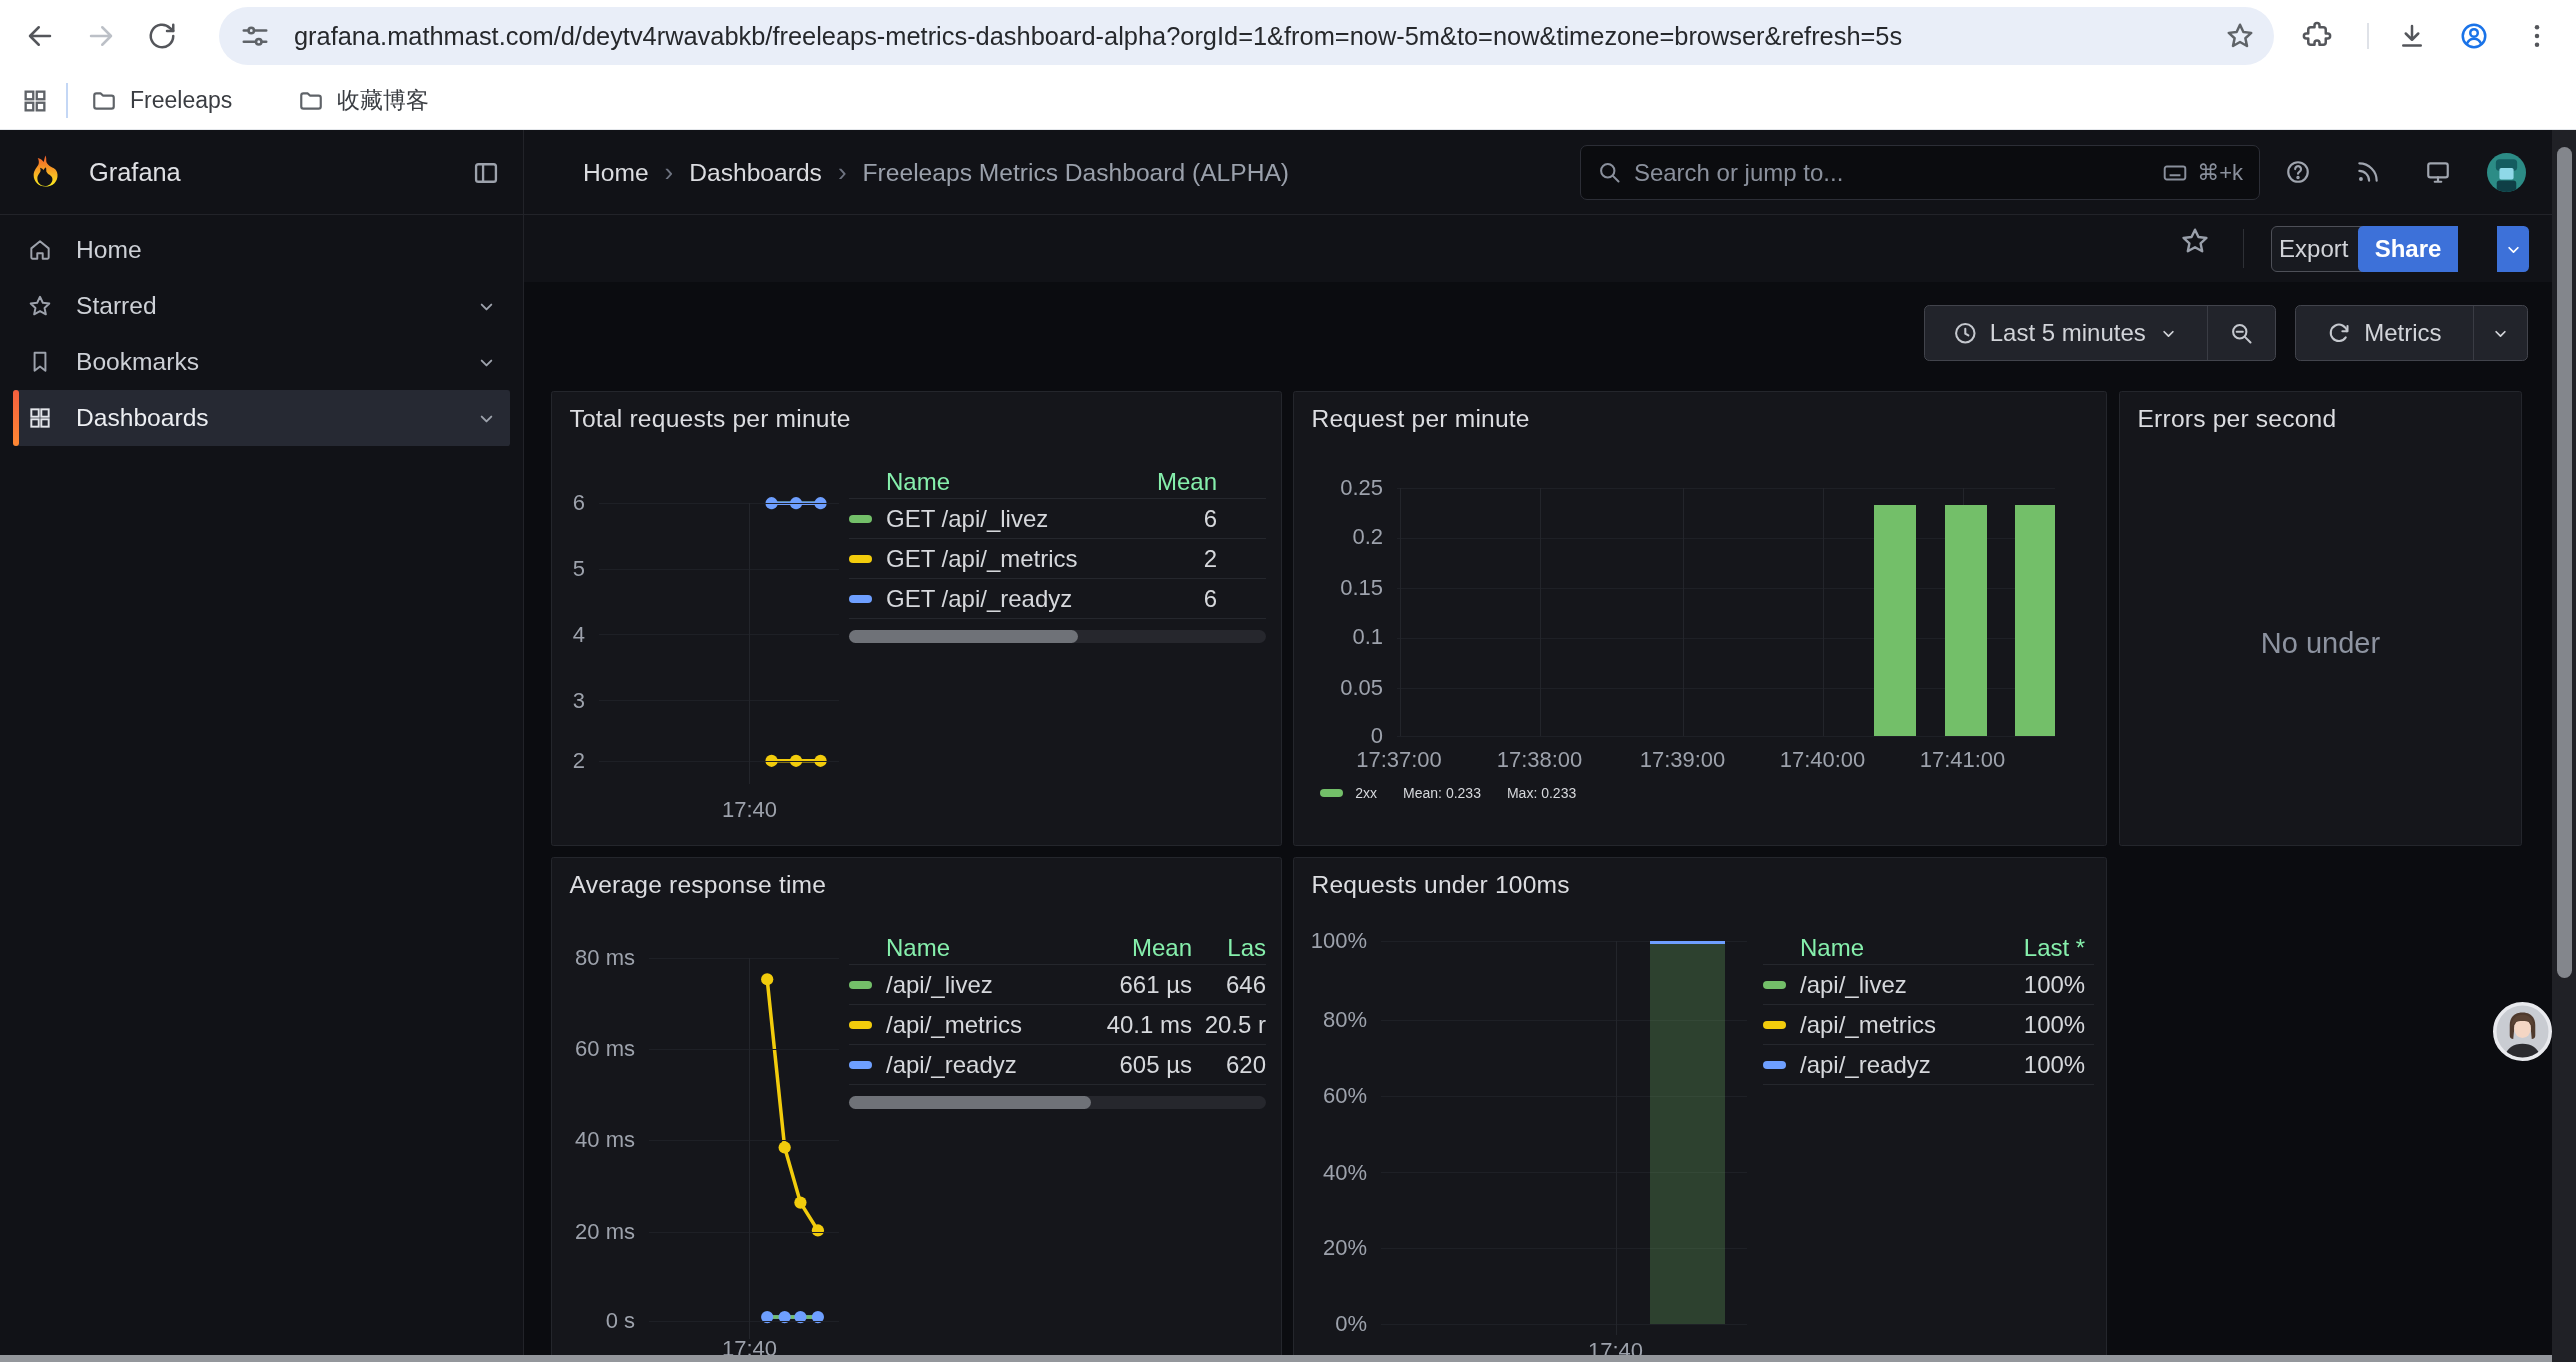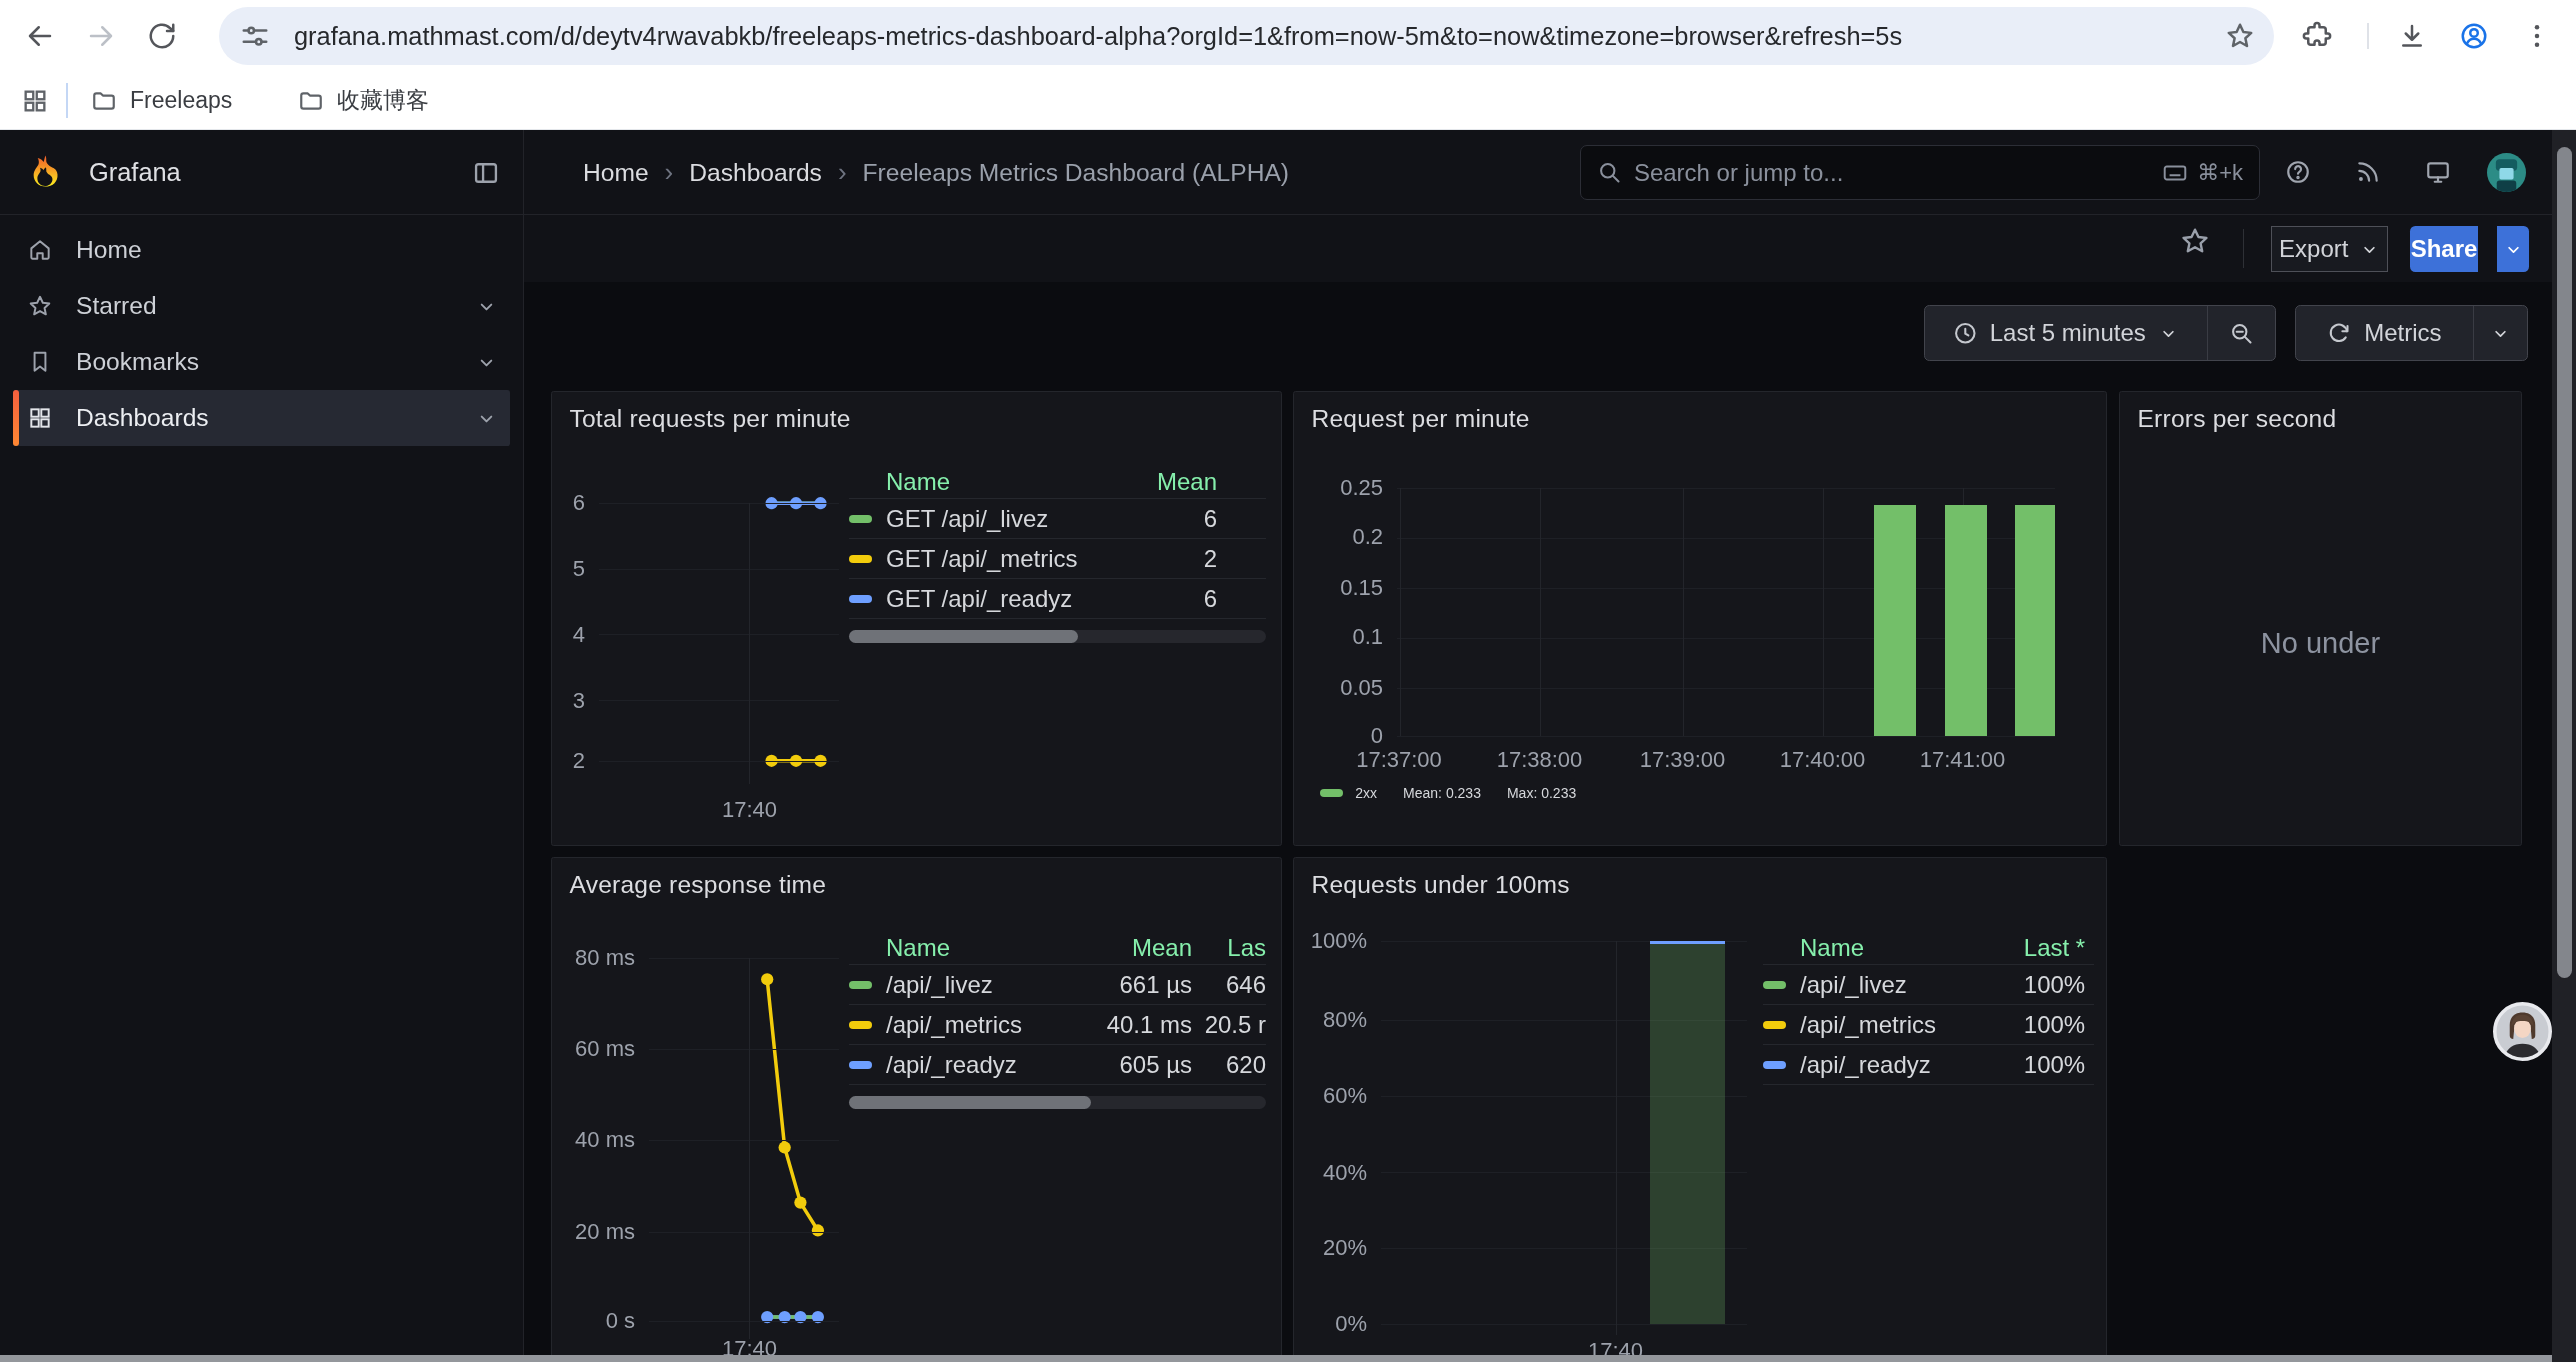--- a/index.html
+++ b/index.html
@@ -30,21 +30,21 @@
   .vline{position:absolute;left:523px;top:130px;width:0.9px;height:1233px;background:#222329}
   .sitem{position:relative;height:56px;margin:0 13px;display:flex;align-items:center;border-radius:2.6px;color:#cdd0d6;font-size:24.6px;cursor:pointer}
   .sitem .sic{margin-left:14px;width:26px;height:26px;color:#9da2ac;flex:none}
   .sitem .slab{margin-left:23px}
   .sitem .chev{position:absolute;right:12.3px;top:16.7px;color:#9da2ac}
   .sitem.active{background:#262933;color:#eceef2}
   .sitem.active .sic{color:#e3e5ea}
   .abar{position:absolute;left:0;top:0;width:6.1px;height:100%;border-radius:3.5px;background:linear-gradient(#F55F3E,#FF8833)}
   
   .kiosk{position:absolute;left:524px;top:215px;width:2028px;height:68px;background:#111217;border-bottom:0.9px solid #1d1f24}
-  .kbtn{position:absolute;top:11.4px;height:46px;border-radius:0;display:flex;align-items:center;justify-content:center;gap:10.5px;font-size:24px;cursor:pointer}
+  .kbtn{position:absolute;top:11.4px;height:46px;border-radius:6px;display:flex;align-items:center;justify-content:center;gap:10.5px;font-size:24px;cursor:pointer}
   
   .canvas{position:absolute;left:524px;top:282px;width:2028px;height:1080px;background:#0b0c10}
   .tgroup{position:absolute;top:23px;height:56px;background:#22242b;border:0.9px solid #42444c;border-radius:5.3px;display:flex;color:#d2d4d9;font-size:24px}
   .tseg{display:flex;align-items:center;justify-content:center;gap:12.3px;height:100%;cursor:pointer}
   .tseg+.tseg{border-left:0.9px solid #3a3c44}
   .panel{position:absolute;background:#15161b;border:0.9px solid #24262c;border-radius:2.6px}
   .ptitle{position:absolute;left:17.5px;top:13px;font-size:24.6px;font-weight:500;color:#dcdde1;letter-spacing:0.2px;cursor:pointer}
   .plot{position:absolute}
   .hgrid{position:absolute;left:0;width:100%;height:0.9px;background:#1e2026}
   .vgrid{position:absolute;top:0;width:0.9px;background:#23252b}
@@ -297,21 +297,21 @@
           <path d="M12 3.5l2.6 5.5 6 .7-4.4 4.1 1.2 5.9-5.4-3-5.4 3 1.2-5.9L3.4 9.7l6-.7z"></path>
         </svg>
     </span>
     <div class="vdiv" style="left:1719px;top:14px;height:39px;width:0.9px;background:#2e3036"></div>
     <div class="kbtn" style="left:1747px;width:117px;background:#181a20;border:0.9px solid #4e5058;color:#d2d4d9">
       <span>Export</span>
       <svg width="21" height="21" viewBox="0 0 24 24" fill="none" stroke="currentColor" stroke-width="2" stroke-linecap="round" stroke-linejoin="round">
           <path d="M7 10l5 5 5-5"></path>
         </svg>
     </div>
-    <div class="kbtn" style="left:1886px;width:68px;background:#3D71D9;color:#fff;font-weight:600;border-radius:5.3px 0 0 5.3px">
+    <div class="kbtn" style="left:1834px;width:100px;background:#3D71D9;color:#fff;font-weight:600;border-radius:5.3px 0 0 5.3px">
       <span>Share</span>
     </div>
     <div class="kbtn" style="left:1973px;width:32px;background:#3D71D9;color:#fff;border-radius:0 5.3px 5.3px 0">
       <svg width="21" height="21" viewBox="0 0 24 24" fill="none" stroke="currentColor" stroke-width="2" stroke-linecap="round" stroke-linejoin="round">
           <path d="M7 10l5 5 5-5"></path>
         </svg>
     </div>
   </div>
 
   <div class="canvas" id="canvas">

